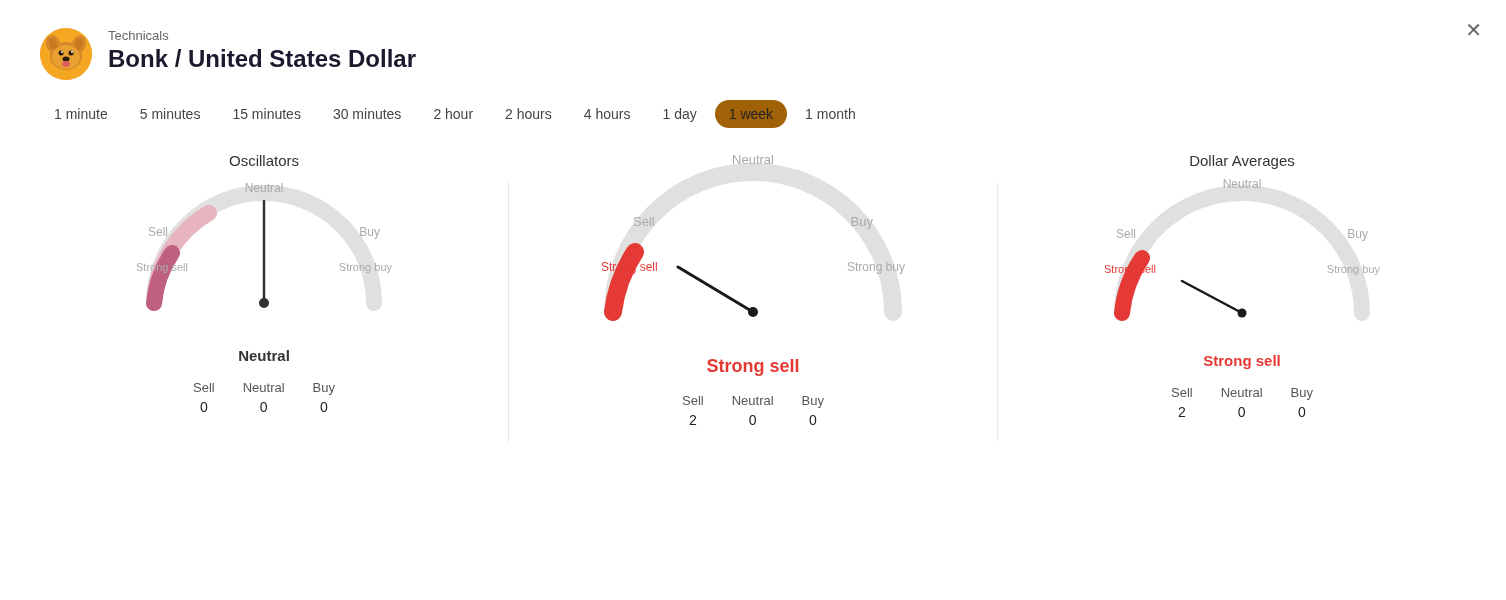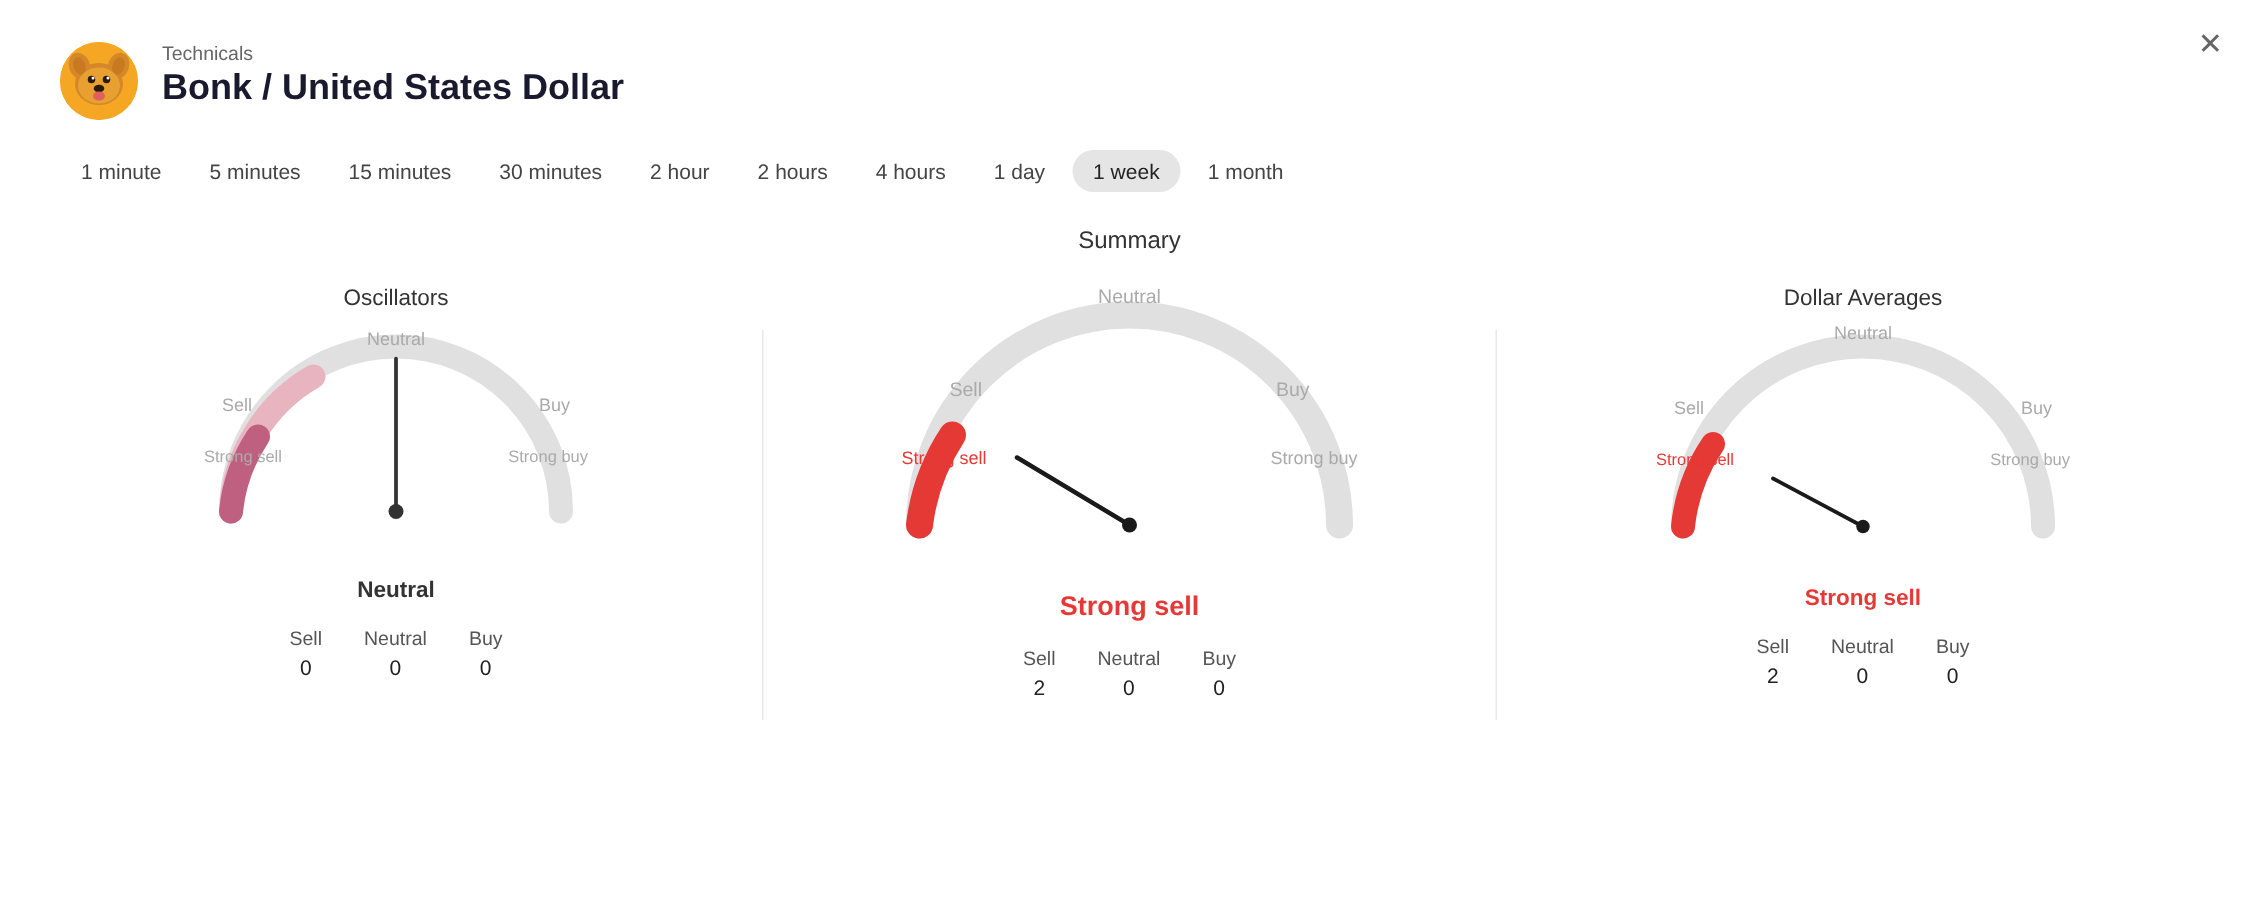--- a/index.html
+++ b/index.html
@@ -69,21 +69,21 @@
     .tf-item {
       padding: 6px 14px;
       font-size: 14px;
       color: #444;
       cursor: pointer;
       border-radius: 20px;
       white-space: nowrap;
     }
 
     .tf-item.active {
-      background: #e5e5e5;
+      background: #a16207;
       color: #222;
       font-weight: 500;
     }
 
     .main-content {
       padding: 0 40px;
     }
 
     .summary-title {
       text-align: center;
@@ -202,21 +202,20 @@
     <div class="tf-item">30 minutes</div>
     <div class="tf-item">2 hour</div>
     <div class="tf-item">2 hours</div>
     <div class="tf-item">4 hours</div>
     <div class="tf-item">1 day</div>
     <div class="tf-item active">1 week</div>
     <div class="tf-item">1 month</div>
   </div>
 
 <div class="main-content">
-  <div class="summary-title">Summary</div>
 
   <div class="gauges-row">
 
     <div class="gauge-section">
       <div class="gauge-title">Oscillators</div>
       <div style="position:relative; width:260px; height:170px;">
         
         <span style="position:absolute;top:8px;left:50%;transform:translateX(-50%);font-size:12px;color:#aaa;">Neutral</span>
         <span style="position:absolute;top:52px;left:14px;font-size:12px;color:#aaa;">Sell</span>
         <span style="position:absolute;top:52px;right:14px;font-size:12px;color:#aaa;">Buy</span>

